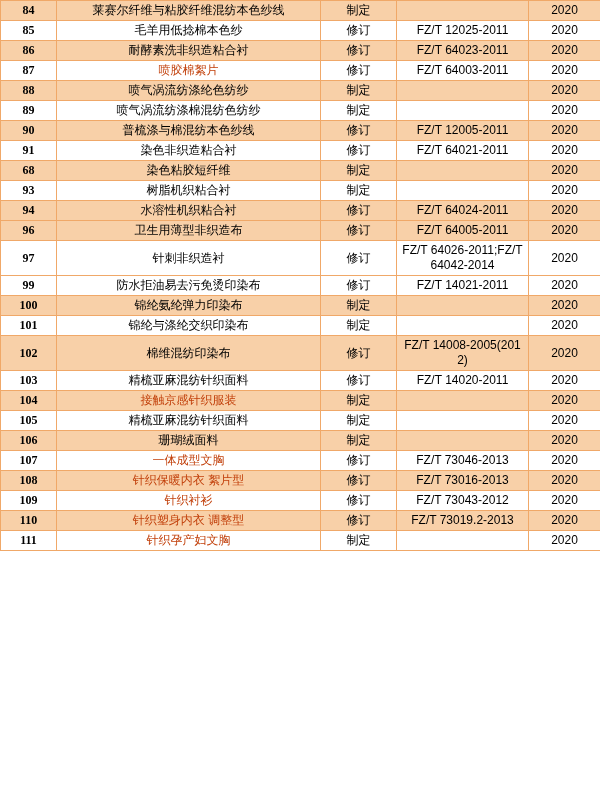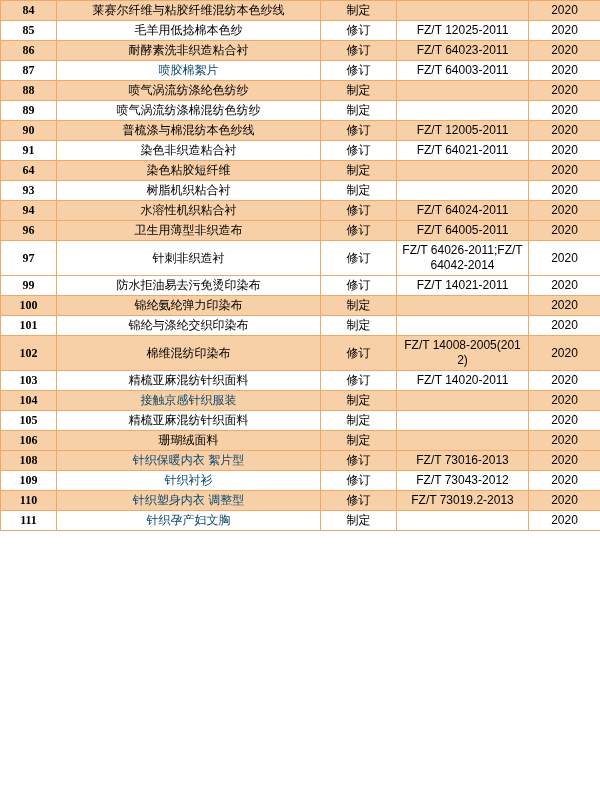--- a/index.html
+++ b/index.html
@@ -30,21 +30,21 @@
   col.c-no    { width: 56px; }
   col.c-name  { width: 264px; }
   col.c-type  { width: 76px; }
   col.c-code  { width: 132px; }
   col.c-year  { width: 72px; }
 
   tr.shaded td { background: #f8d0a8; }
   tr.plain td  { background: #ffffff; }
 
   td.name { font-weight: normal; }
-  td.name.red { color: #0c4a6e; }
+  td.name.red { color: #c2410c; }
   td.no   { font-weight: bold; font-family: Liberation Serif, serif; }
   td.code { font-size: 11px; }
   td.year { }
 </style>
 </head>
 <body>
 
 <table class="std-table">
   <colgroup>
     <col class="c-no">
@@ -104,21 +104,21 @@
         <td class="year">2020</td>
       </tr>
       <tr class="plain">
         <td class="no">91</td>
         <td class="name">染色非织造粘合衬</td>
         <td class="type">修订</td>
         <td class="code">FZ/T 64021-2011</td>
         <td class="year">2020</td>
       </tr>
       <tr class="shaded">
-        <td class="no">64</td>
+        <td class="no">68</td>
         <td class="name">染色粘胶短纤维</td>
         <td class="type">制定</td>
         <td class="code"></td>
         <td class="year">2020</td>
       </tr>
       <tr class="plain">
         <td class="no">93</td>
         <td class="name">树脂机织粘合衬</td>
         <td class="type">制定</td>
         <td class="code"></td>
@@ -194,20 +194,27 @@
         <td class="code"></td>
         <td class="year">2020</td>
       </tr>
       <tr class="shaded">
         <td class="no">106</td>
         <td class="name">珊瑚绒面料</td>
         <td class="type">制定</td>
         <td class="code"></td>
         <td class="year">2020</td>
       </tr>
+      <tr class="plain">
+        <td class="no">107</td>
+        <td class="name red">一体成型文胸</td>
+        <td class="type">修订</td>
+        <td class="code">FZ/T 73046-2013</td>
+        <td class="year">2020</td>
+      </tr>
       <tr class="shaded">
         <td class="no">108</td>
         <td class="name red">针织保暖内衣 絮片型</td>
         <td class="type">修订</td>
         <td class="code">FZ/T 73016-2013</td>
         <td class="year">2020</td>
       </tr>
       <tr class="plain">
         <td class="no">109</td>
         <td class="name red">针织衬衫</td>

